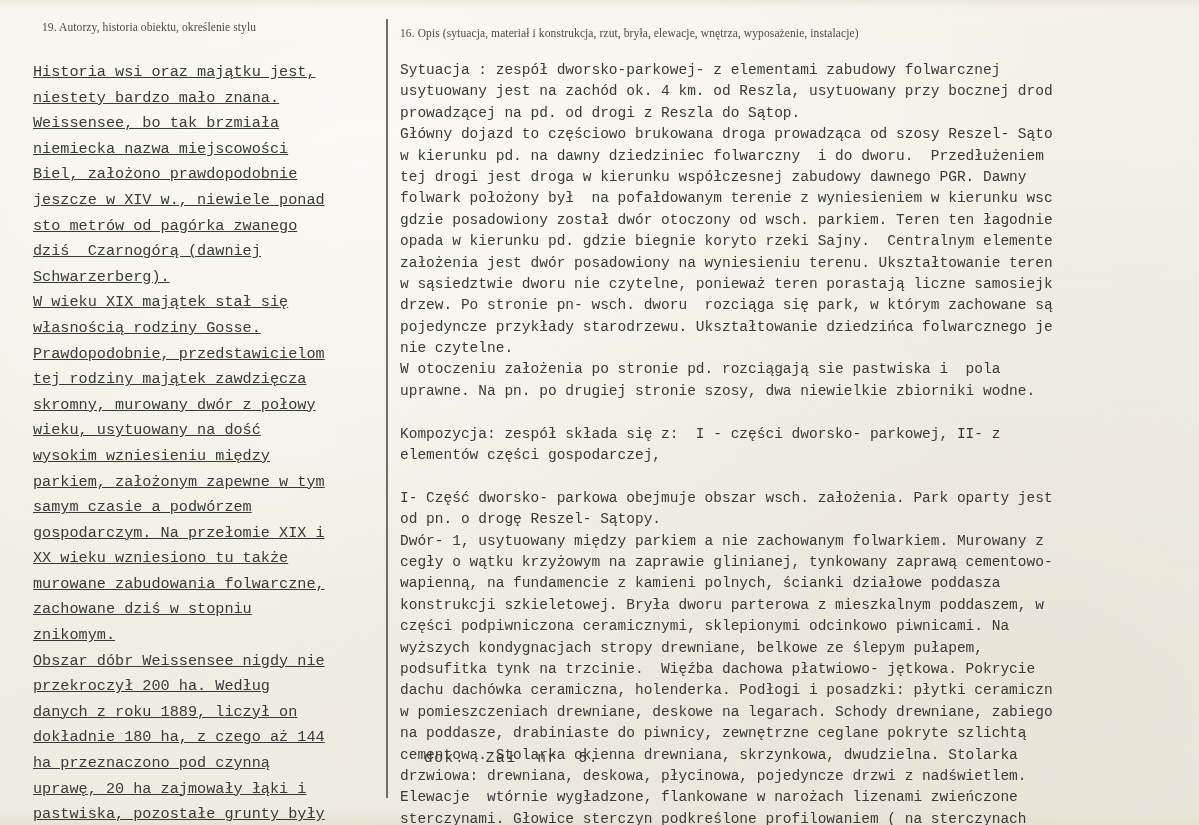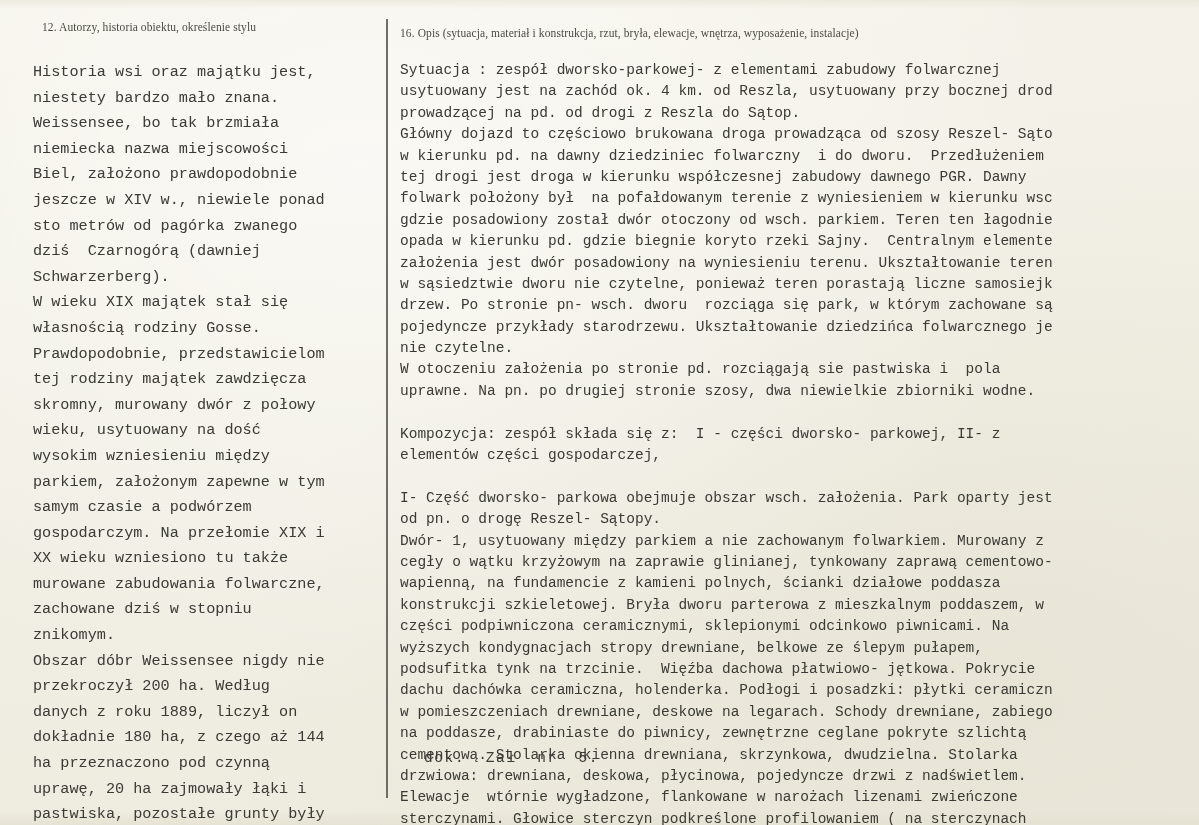--- a/index.html
+++ b/index.html
@@ -72,21 +72,21 @@
   .col .ln { display: block; height: 21.4px; }
   .col .ln.blank { color: transparent; }
 
   #col-left {
     left: 33px;
     top: 60px;
     width: 352px;
     font-size: 15.2px;
     line-height: 25.6px;
   }
-  #col-left .ln { height: 25.6px; }
+  #col-left .ln { height: 25.6px; text-decoration: underline; }
 
   #col-right {
     left: 400px;
     top: 60px;
     width: 800px;
   }
 
   
   #footer-note {
     position: absolute;
@@ -98,21 +98,21 @@
     white-space: pre;
   }
 </style>
 </head>
 <body>
 
 <div class="paper"></div>
 <div class="scan-edge-top"></div>
 <div class="scan-edge-bottom"></div>
 
-<div class="field-header" id="hdr-left">12. Autorzy, historia obiektu, określenie stylu</div>
+<div class="field-header" id="hdr-left">19. Autorzy, historia obiektu, określenie stylu</div>
 
 <div class="field-header" id="hdr-right">16. Opis (sytuacja, materiał i konstrukcja, rzut, bryła, elewacje, wnętrza, wyposażenie, instalacje)</div>
 
 <div class="divider"></div>
 
 <div class="col" id="col-left"><span class="ln">Historia wsi oraz majątku jest,</span><span class="ln">niestety bardzo mało znana.</span><span class="ln">Weissensee, bo tak brzmiała</span><span class="ln">niemiecka nazwa miejscowości</span><span class="ln">Biel, założono prawdopodobnie</span><span class="ln">jeszcze w XIV w., niewiele ponad</span><span class="ln">sto metrów od pagórka zwanego</span><span class="ln">dziś  Czarnogórą (dawniej</span><span class="ln">Schwarzerberg).</span><span class="ln">W wieku XIX majątek stał się</span><span class="ln">własnością rodziny Gosse.</span><span class="ln">Prawdopodobnie, przedstawicielom</span><span class="ln">tej rodziny majątek zawdzięcza</span><span class="ln">skromny, murowany dwór z połowy</span><span class="ln">wieku, usytuowany na dość</span><span class="ln">wysokim wzniesieniu między</span><span class="ln">parkiem, założonym zapewne w tym</span><span class="ln">samym czasie a podwórzem</span><span class="ln">gospodarczym. Na przełomie XIX i</span><span class="ln">XX wieku wzniesiono tu także</span><span class="ln">murowane zabudowania folwarczne,</span><span class="ln">zachowane dziś w stopniu</span><span class="ln">znikomym.</span><span class="ln">Obszar dóbr Weissensee nigdy nie</span><span class="ln">przekroczył 200 ha. Według</span><span class="ln">danych z roku 1889, liczył on</span><span class="ln">dokładnie 180 ha, z czego aż 144</span><span class="ln">ha przeznaczono pod czynną</span><span class="ln">uprawę, 20 ha zajmowały łąki i</span><span class="ln">pastwiska, pozostałe grunty były</span></div>
 
 <div class="col" id="col-right"><span class="ln">Sytuacja : zespół dworsko-parkowej- z elementami zabudowy folwarcznej</span><span class="ln">usytuowany jest na zachód ok. 4 km. od Reszla, usytuowany przy bocznej drod</span><span class="ln">prowadzącej na pd. od drogi z Reszla do Sątop.</span><span class="ln">Główny dojazd to częściowo brukowana droga prowadząca od szosy Reszel- Sąto</span><span class="ln">w kierunku pd. na dawny dziedziniec folwarczny  i do dworu.  Przedłużeniem</span><span class="ln">tej drogi jest droga w kierunku współczesnej zabudowy dawnego PGR. Dawny</span><span class="ln">folwark położony był  na pofałdowanym terenie z wyniesieniem w kierunku wsc</span><span class="ln">gdzie posadowiony został dwór otoczony od wsch. parkiem. Teren ten łagodnie</span><span class="ln">opada w kierunku pd. gdzie biegnie koryto rzeki Sajny.  Centralnym elemente</span><span class="ln">założenia jest dwór posadowiony na wyniesieniu terenu. Ukształtowanie teren</span><span class="ln">w sąsiedztwie dworu nie czytelne, ponieważ teren porastają liczne samosiejk</span><span class="ln">drzew. Po stronie pn- wsch. dworu  rozciąga się park, w którym zachowane są</span><span class="ln">pojedyncze przykłady starodrzewu. Ukształtowanie dziedzińca folwarcznego je</span><span class="ln">nie czytelne.</span><span class="ln">W otoczeniu założenia po stronie pd. rozciągają sie pastwiska i  pola</span><span class="ln">uprawne. Na pn. po drugiej stronie szosy, dwa niewielkie zbiorniki wodne.</span><span class="ln blank">&nbsp;</span><span class="ln">Kompozycja: zespół składa się z:  I - części dworsko- parkowej, II- z</span><span class="ln">elementów części gospodarczej,</span><span class="ln blank">&nbsp;</span><span class="ln">I- Część dworsko- parkowa obejmuje obszar wsch. założenia. Park oparty jest</span><span class="ln">od pn. o drogę Reszel- Sątopy.</span><span class="ln">Dwór- 1, usytuowany między parkiem a nie zachowanym folwarkiem. Murowany z</span><span class="ln">cegły o wątku krzyżowym na zaprawie glinianej, tynkowany zaprawą cementowo-</span><span class="ln">wapienną, na fundamencie z kamieni polnych, ścianki działowe poddasza</span><span class="ln">konstrukcji szkieletowej. Bryła dworu parterowa z mieszkalnym poddaszem, w</span><span class="ln">części podpiwniczona ceramicznymi, sklepionymi odcinkowo piwnicami. Na</span><span class="ln">wyższych kondygnacjach stropy drewniane, belkowe ze ślepym pułapem,</span><span class="ln">podsufitka tynk na trzcinie.  Więźba dachowa płatwiowo- jętkowa. Pokrycie</span><span class="ln">dachu dachówka ceramiczna, holenderka. Podłogi i posadzki: płytki ceramiczn</span><span class="ln">w pomieszczeniach drewniane, deskowe na legarach. Schody drewniane, zabiego</span><span class="ln">na poddasze, drabiniaste do piwnicy, zewnętrzne ceglane pokryte szlichtą</span><span class="ln">cementową. Stolarka okienna drewniana, skrzynkowa, dwudzielna. Stolarka</span><span class="ln">drzwiowa: drewniana, deskowa, płycinowa, pojedyncze drzwi z nadświetlem.</span><span class="ln">Elewacje  wtórnie wygładzone, flankowane w narożach lizenami zwieńczone</span><span class="ln">sterczynami. Głowice sterczyn podkreślone profilowaniem ( na sterczynach</span></div>
 
 <div id="footer-note">dok.  Zał  nr  5.</div>

